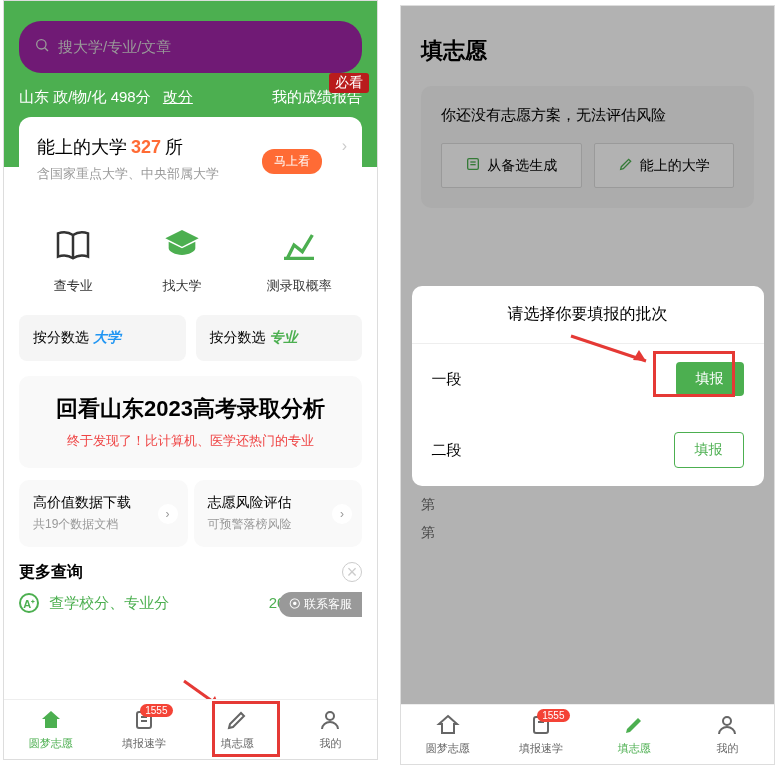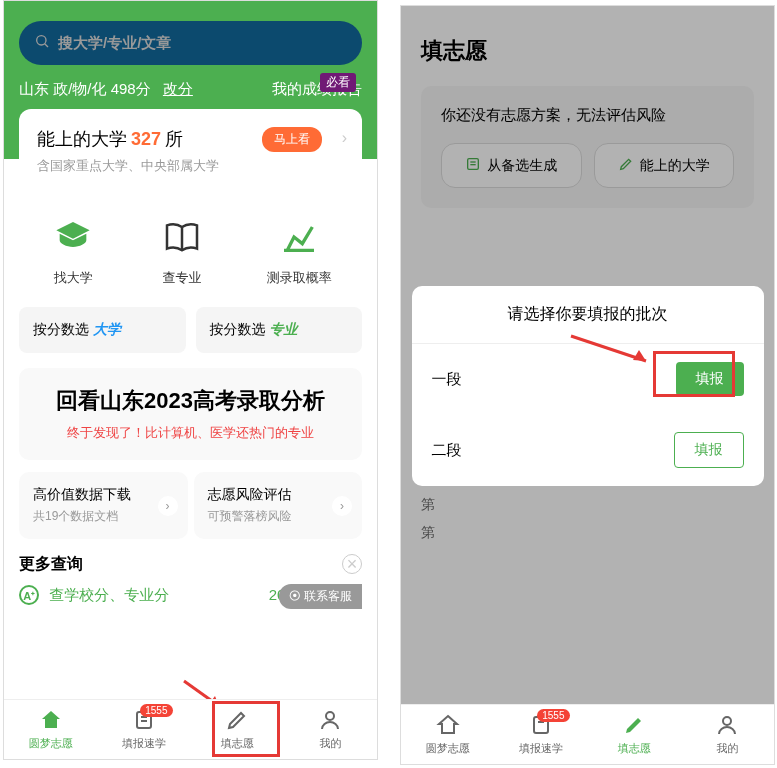--- a/index.html
+++ b/index.html
@@ -3,32 +3,32 @@
 <meta charset="utf-8">
 <style>
 * { margin: 0; padding: 0; box-sizing: border-box; font-family: -apple-system, sans-serif; }
 body { background: #fff; width: 777px; height: 768px; position: relative; }
 .screen { position: absolute; top: 0; width: 375px; height: 760px; background: #fff; border: 1px solid #ddd; overflow: hidden; }
 .screen1 { left: 3px; }
 .screen2 { left: 400px; top: 5px; }
 
 
 .header-green { background: #4CAF50; padding: 20px 15px 60px; position: relative; }
-.search-bar { background: #0c4a6e; border-radius: 22px; height: 44px; display: flex; align-items: center; padding: 0 15px; margin-bottom: 15px; font-weight: bold; }
+.search-bar { background: #701a75; border-radius: 22px; height: 52px; display: flex; align-items: center; padding: 0 15px; margin-bottom: 15px; }
 .search-icon { color: #999; margin-right: 8px; }
 .search-ph { color: #999; font-size: 15px; }
-.badge-must { position: absolute; right: 21px; top: 72px; background: #701a75; color: #fff; font-size: 12px; padding: 1px 6px; border-radius: 3px; }
+.badge-must { position: absolute; right: 8px; top: 72px; background: #b91c1c; color: #fff; font-size: 14px; padding: 1px 6px; border-radius: 3px; }
 .score-row { display: flex; justify-content: space-between; align-items: center; color: #fff; font-size: 15px; }
 .change-score { text-decoration: underline; margin-left: 8px; }
 .report-link { color: #fff; }
 .white-card { background: #fff; border-radius: 12px; margin: -50px 15px 15px; padding: 18px; position: relative; }
 .card-title { font-size: 18px; font-weight: 500; display: flex; align-items: center; }
 .orange-num { color: #FF6B35; font-weight: 600; margin: 0 4px; }
 .card-sub { color: #999; font-size: 13px; margin-top: 6px; }
-.pill-btn { position: absolute; right: 40px; top: 18px; background: #FF6B35; color: #fff; font-size: 12px; padding: 4px 12px; border-radius: 12px; }
+.pill-btn { position: absolute; right: 40px; top: 32px; background: #FF6B35; color: #fff; font-size: 12px; padding: 4px 12px; border-radius: 12px; }
 .chev-r { position: absolute; right: 15px; top: 20px; color: #ccc; }
 .icon-row { display: flex; justify-content: space-around; margin: 20px 15px; }
 .icon-item { text-align: center; }
 .icon-box { width: 48px; height: 48px; margin: 0 auto 8px; display: flex; align-items: center; justify-content: center; }
 .icon-label { font-size: 13px; color: #333; }
 .two-btns { display: flex; gap: 10px; margin: 0 15px 15px; }
 .gray-btn { flex: 1; background: #F5F5F5; border-radius: 8px; padding: 14px; font-size: 14px; }
 .blue-txt { color: #2196F3; font-weight: 600; font-style: italic; }
 .green-txt { color: #4CAF50; font-weight: 600; font-style: italic; }
 .sec-card { background: #F9F9F9; margin: 0 15px 12px; border-radius: 10px; padding: 18px; text-align: center; }
@@ -51,21 +51,21 @@
 .tab-icon { margin-bottom: 2px; }
 .tab-badge { position: absolute; top: 4px; right: 18px; background: #F44336; color: #fff; font-size: 10px; padding: 1px 5px; border-radius: 8px; }
 .red-box { position: absolute; border: 3px solid #E53935; }
 .red-arrow { position: absolute; }
 
 
 .page-title { font-size: 22px; font-weight: 600; padding: 30px 20px 20px; }
 .info-card { background: #F7F7F7; margin: 0 20px; border-radius: 10px; padding: 20px; }
 .info-txt { font-size: 15px; margin-bottom: 18px; }
 .btn-row { display: flex; gap: 12px; }
-.outline-btn { flex: 1; border: 1px solid #ddd; background: #fff; border-radius: 14px; padding: 12px; display: flex; align-items: center; justify-content: center; gap: 6px; font-size: 14px; }
+.outline-btn { flex: 1; border: 1px solid #ddd; background: #fff; border-radius: 2px; padding: 12px; display: flex; align-items: center; justify-content: center; gap: 6px; font-size: 14px; }
 .outline-btn .ic { color: #4CAF50; }
 .modal-overlay { position: absolute; top: 0; left: 0; right: 0; bottom: 0; background: rgba(0,0,0,0.3); display: flex; align-items: flex-start; justify-content: center; padding-top: 280px; }
 .modal { background: #fff; border-radius: 10px; width: 352px; padding: 0; }
 .modal-title { text-align: center; padding: 18px; font-size: 16px; border-bottom: 1px solid #eee; }
 .modal-row { display: flex; justify-content: space-between; align-items: center; padding: 18px 20px; }
 .modal-label { font-size: 15px; }
 .fill-btn { padding: 8px 20px; border-radius: 4px; font-size: 14px; }
 .fill-solid { background: #4CAF50; color: #fff; border: none; }
 .fill-outline { background: #fff; color: #4CAF50; border: 1px solid #4CAF50; }
 .bg-list { padding: 260px 20px 0; color: #666; font-size: 14px; }
@@ -102,34 +102,34 @@
       <span>所</span>
     </div>
     <div class="card-sub">含国家重点大学、中央部属大学</div>
     <span class="pill-btn">马上看</span>
     <span class="chev-r">›</span>
   </div>
 
   <div class="icon-row">
     <div class="icon-item">
       <div class="icon-box">
-        <svg width="40" height="40" viewBox="0 0 24 24" fill="#4CAF50">
-            <path d="M12 3L2 8l10 5 10-5-10-5zM4 10v4c0 2 4 4 8 4s8-2 8-4v-4l-8 4-8-4z"></path>
-          </svg>
-      </div>
-      <div class="icon-label">找大学</div>
-    </div>
-    <div class="icon-item">
-      <div class="icon-box">
         <svg width="40" height="40" viewBox="0 0 24 24" fill="none" stroke="#333" stroke-width="1.5">
             <path d="M3 5c3-1 6-1 9 1 3-2 6-2 9-1v14c-3-1-6-1-9 1-3-2-6-2-9-1V5z"></path>
             <line x1="12" y1="6" x2="12" y2="20"></line>
           </svg>
       </div>
       <div class="icon-label">查专业</div>
+    </div>
+    <div class="icon-item">
+      <div class="icon-box">
+        <svg width="40" height="40" viewBox="0 0 24 24" fill="#4CAF50">
+            <path d="M12 3L2 8l10 5 10-5-10-5zM4 10v4c0 2 4 4 8 4s8-2 8-4v-4l-8 4-8-4z"></path>
+          </svg>
+      </div>
+      <div class="icon-label">找大学</div>
     </div>
     <div class="icon-item">
       <div class="icon-box">
         <svg width="40" height="40" viewBox="0 0 24 24" fill="none" stroke="#4CAF50" stroke-width="2">
             <path d="M3 20h18M5 20l4-8 5 4 6-10" fill="none"></path>
           </svg>
       </div>
       <div class="icon-label">测录取概率</div>
     </div>
   </div>

